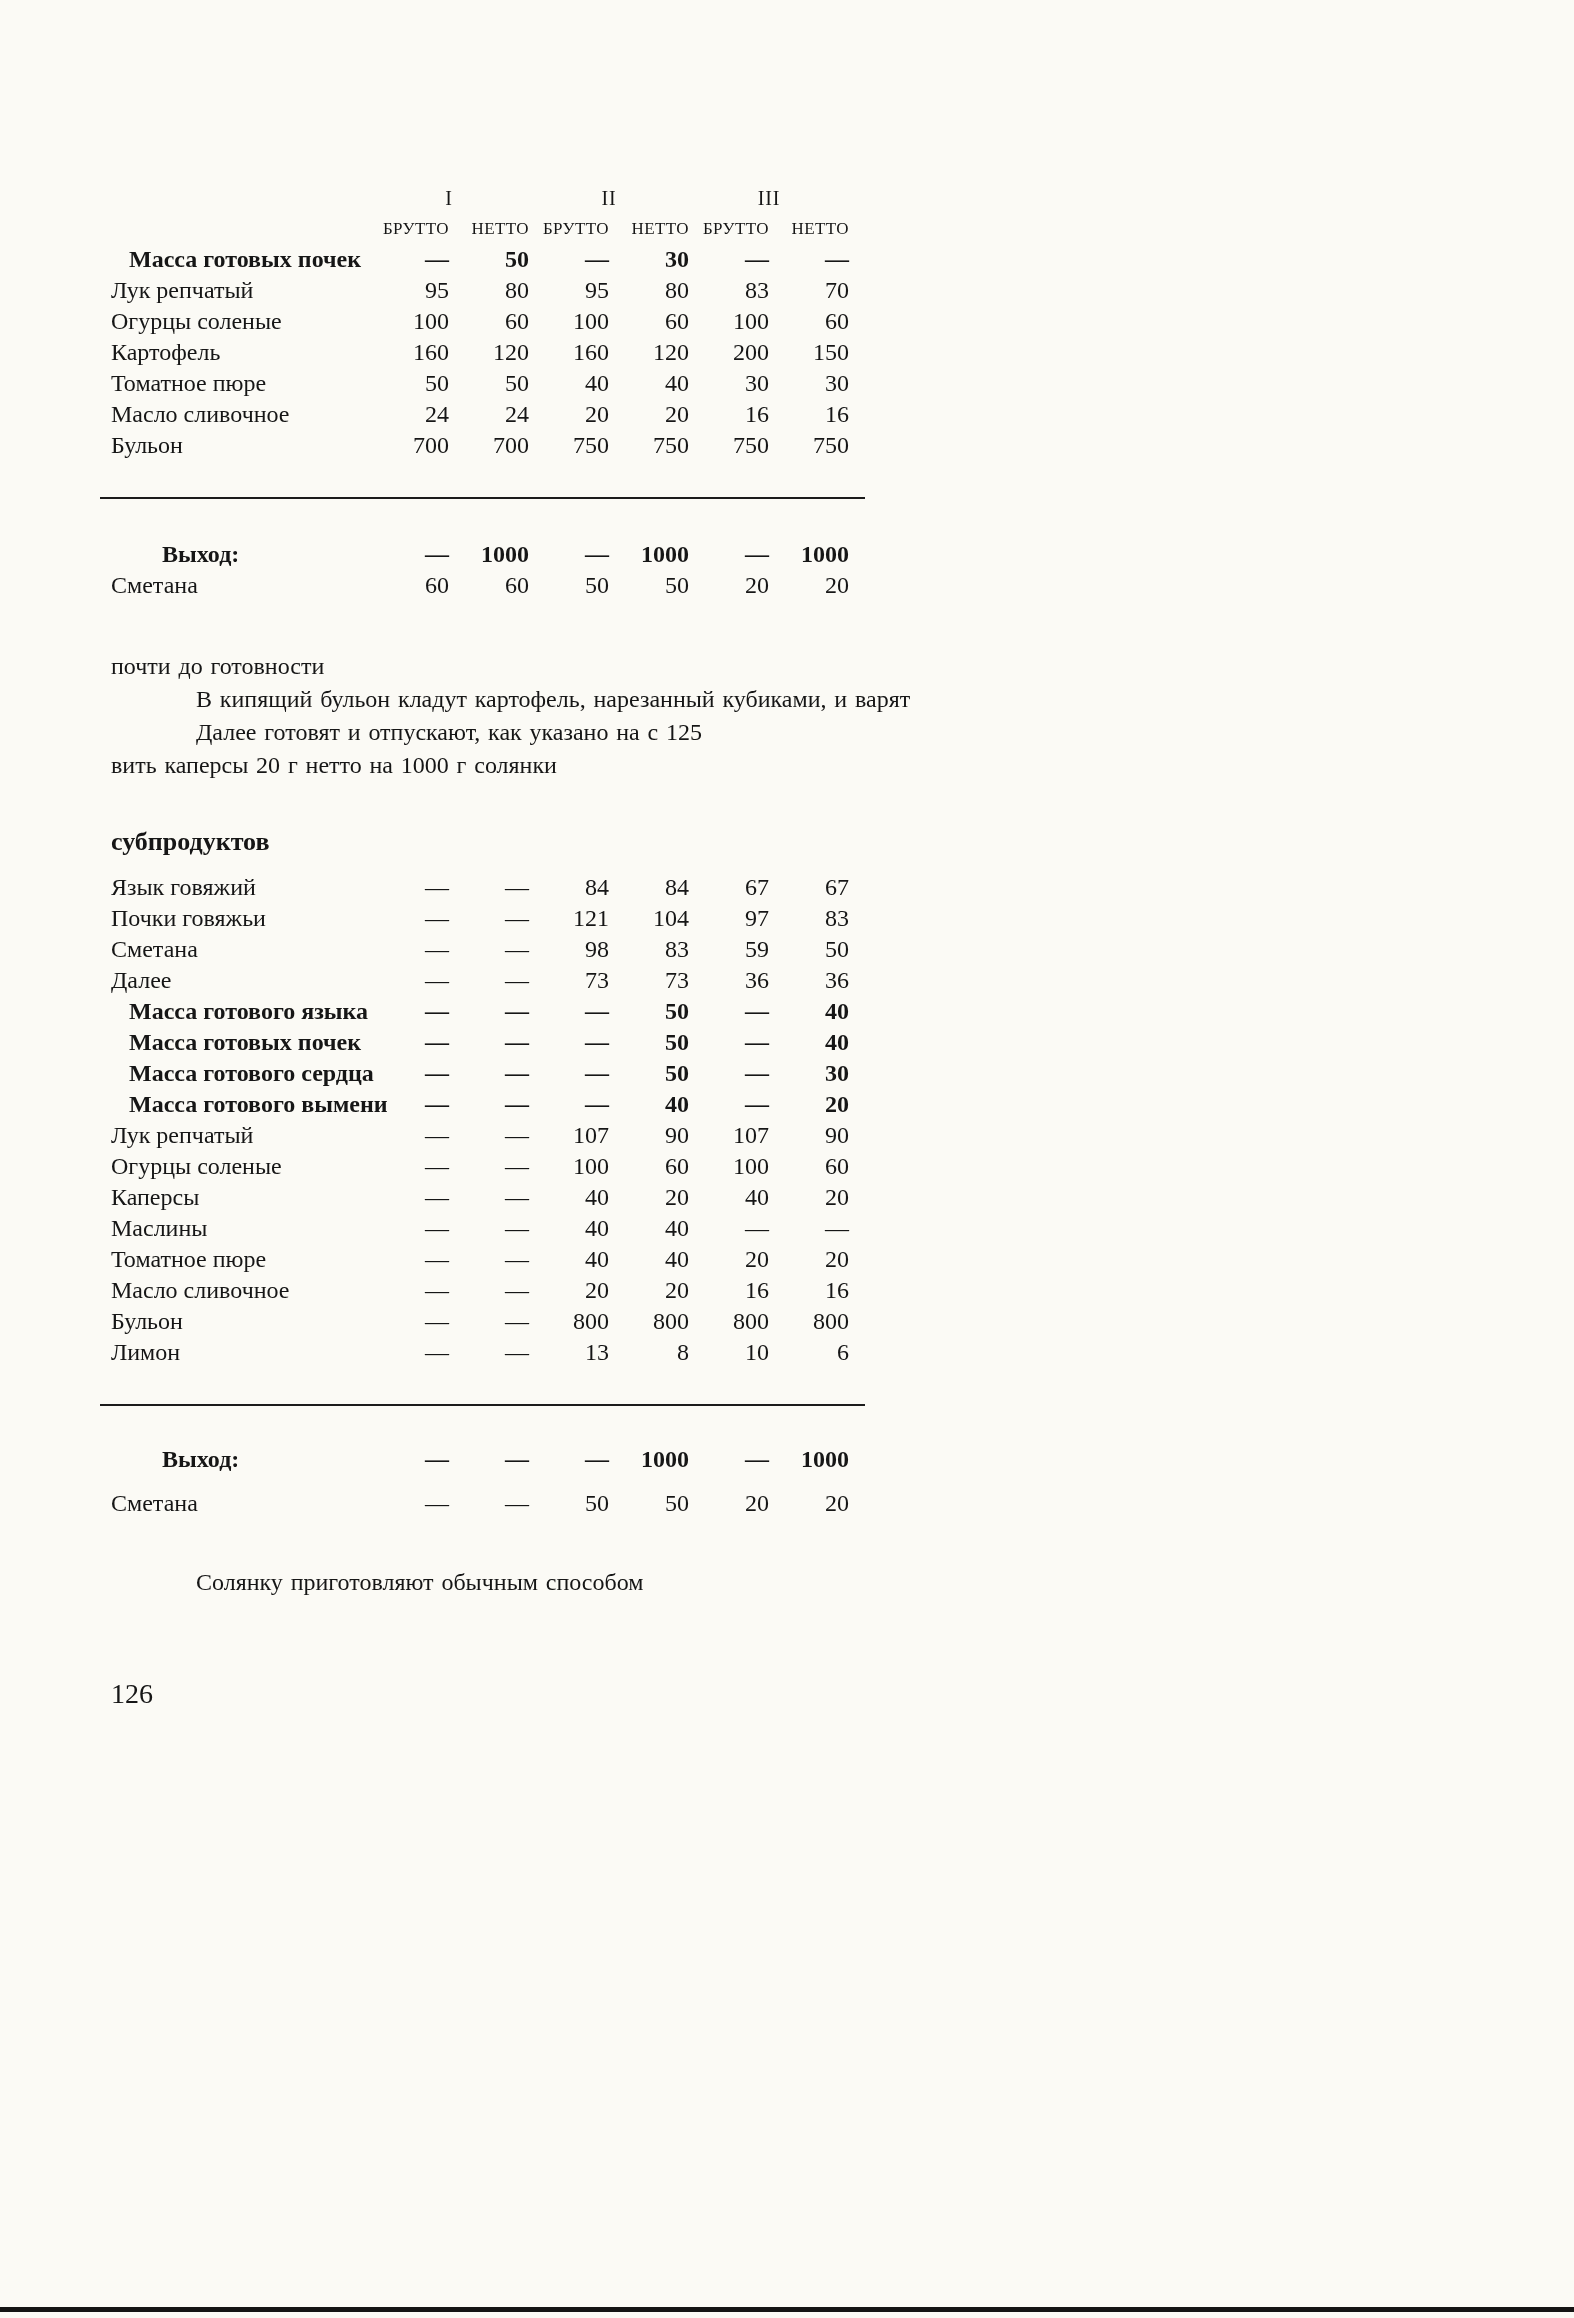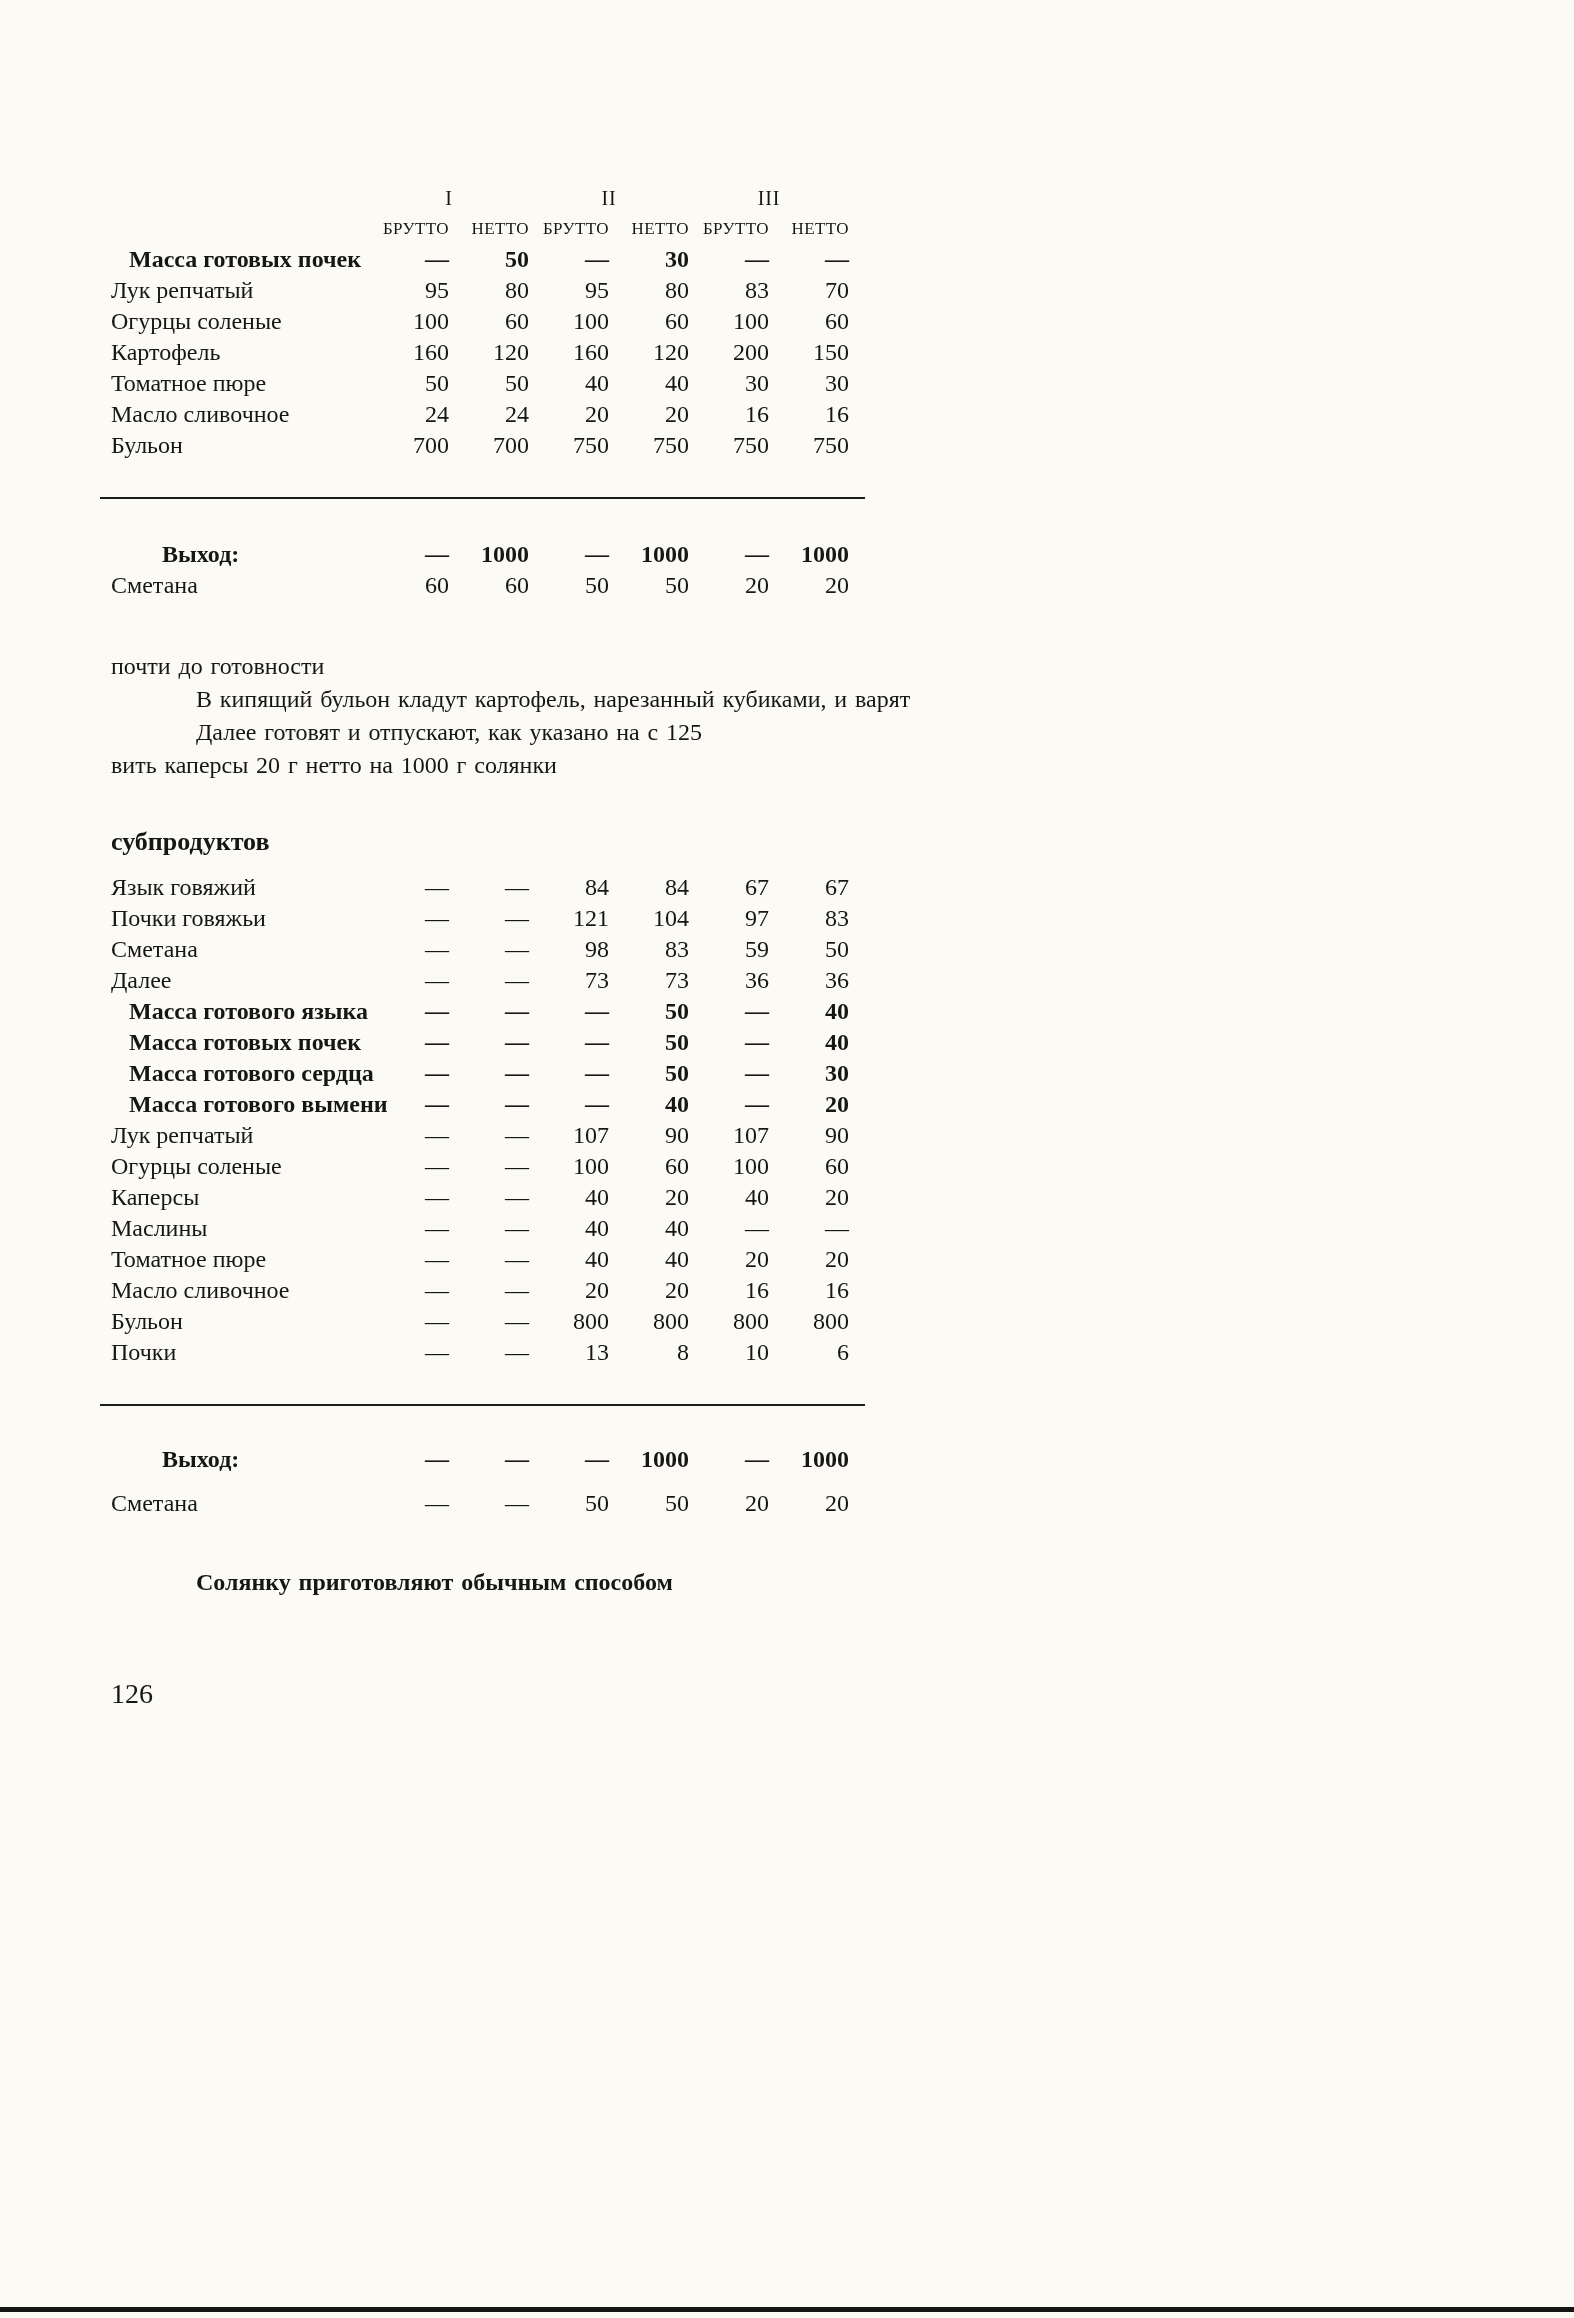--- a/index.html
+++ b/index.html
@@ -36,21 +36,21 @@
   #rule1 { margin-top:36px; }
   #rule2 { margin-top:36px; }
 
   #t1out { margin-top:40px; }
   #t2out { margin-top:38px; }
   #t2out .trow + .trow { margin-top:12.6px; }
 
   
   .notes { font-size:24px; line-height:33px; word-spacing:1.8px; }
   #notes1 { margin-top:49px; }
-  #notes2 { margin-top:47px;font-weight:bold; }
+  #notes2 { margin-top:47px; }
   .notes .line { white-space:nowrap; }
   .notes .line.indent { padding-left:85px; }
 
   .heading { margin-top:41px; font-size:26px; line-height:38px; font-weight:700; word-spacing:6.3px; }
   .heading div { white-space:nowrap; }
 
   .pagenum { margin-top:79px; font-size:28px; }
 
   .scan-edge { position:absolute; left:0; bottom:7.2px; width:100%; height:4.5px; background:#141414; }
 </style>
@@ -307,21 +307,21 @@
         <div class="trow ind0">
           <span class="lab">Бульон</span>
           <span class="num">—</span>
           <span class="num">—</span>
           <span class="num">800</span>
           <span class="num">800</span>
           <span class="num">800</span>
           <span class="num">800</span>
         </div>
         <div class="trow ind0">
-          <span class="lab">Почки</span>
+          <span class="lab">Лимон</span>
           <span class="num">—</span>
           <span class="num">—</span>
           <span class="num">13</span>
           <span class="num">8</span>
           <span class="num">10</span>
           <span class="num">6</span>
         </div>
       </div>
 
     <div class="rule" id="rule2"></div>

